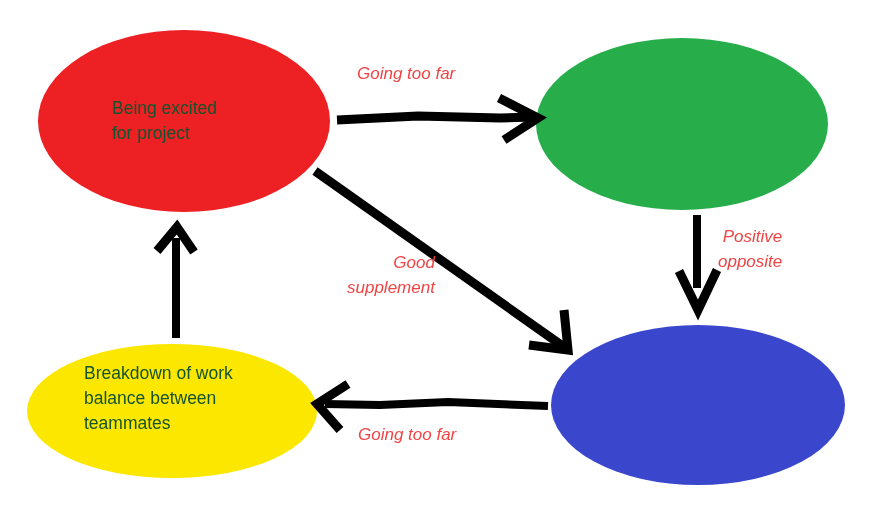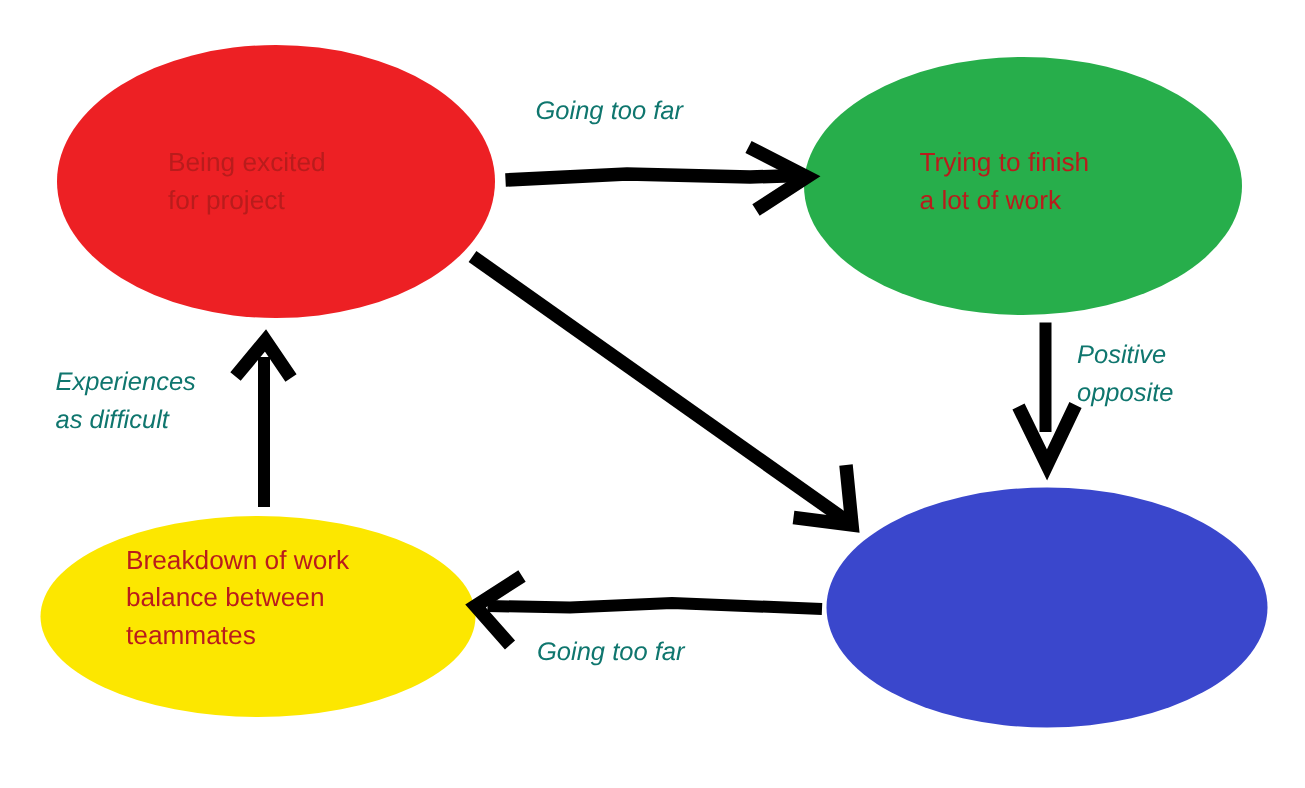--- a/index.html
+++ b/index.html
@@ -18,37 +18,38 @@
   }
   #diagram-svg {
     position: absolute;
     top: 0;
     left: 0;
     width: 870px;
     height: 525px;
   }
   .node-label {
     position: absolute;
-    color: #b91c1c;
+    color: #14532d;
     font-family: "Liberation Sans", sans-serif;
     font-size: 17.5px;
     line-height: 1.42;
     font-weight: 400;
     white-space: pre-line;
     pointer-events: none;
   }
   .edge-label {
     position: absolute;
-    color: #0f766e;
+    color: #ef4444;
     font-family: "Liberation Sans", sans-serif;
     font-size: 17px;
     font-style: italic;
     line-height: 1.45;
     white-space: pre-line;
     pointer-events: none;
+    text-align: right;
   }
 </style>
 </head>
 <body>
 
 <div id="canvas" style="background: rgb(255, 255, 255);">
 
   <svg id="diagram-svg" viewBox="0 0 870 525">
 
     <ellipse id="shape-excited" cx="184" cy="121" rx="146" ry="91" fill="#ED2024"></ellipse>
@@ -78,32 +79,30 @@
 
     <g>
       <path d="M 176 338 L 176 238" stroke="#000000" stroke-width="8" fill="none"></path>
       <path d="M 157 251 L 177 227 L 194 252" stroke="#000000" stroke-width="9" fill="none" stroke-linecap="butt" stroke-linejoin="miter"></path>
     </g>
   </svg>
 
   <div class="node-label" style="left: 112px; top: 96px; text-align: left;">Being excited
 for project</div>
 
-  <div class="node-label" style="left: 613px; top: 96px; text-align: left;">Trying to finish
-a lot of work</div>
 
   <div class="node-label" style="left: 84px; top: 361px; text-align: left;">Breakdown of work
 balance between
 teammates</div>
 
 
   <div class="edge-label" style="left:357px; top:62px;">Going too far</div>
 
   <div class="edge-label" style="left:718px; top:225px;">Positive
 opposite</div>
 
+  <div class="edge-label" style="left:347px; top:251px;">Good
+supplement</div>
 
   <div class="edge-label" style="left:358px; top:423px;">Going too far</div>
 
-  <div class="edge-label" style="left:37px; top:243px;">Experiences
-as difficult</div>
 
 </div>
 
 </body></html>

